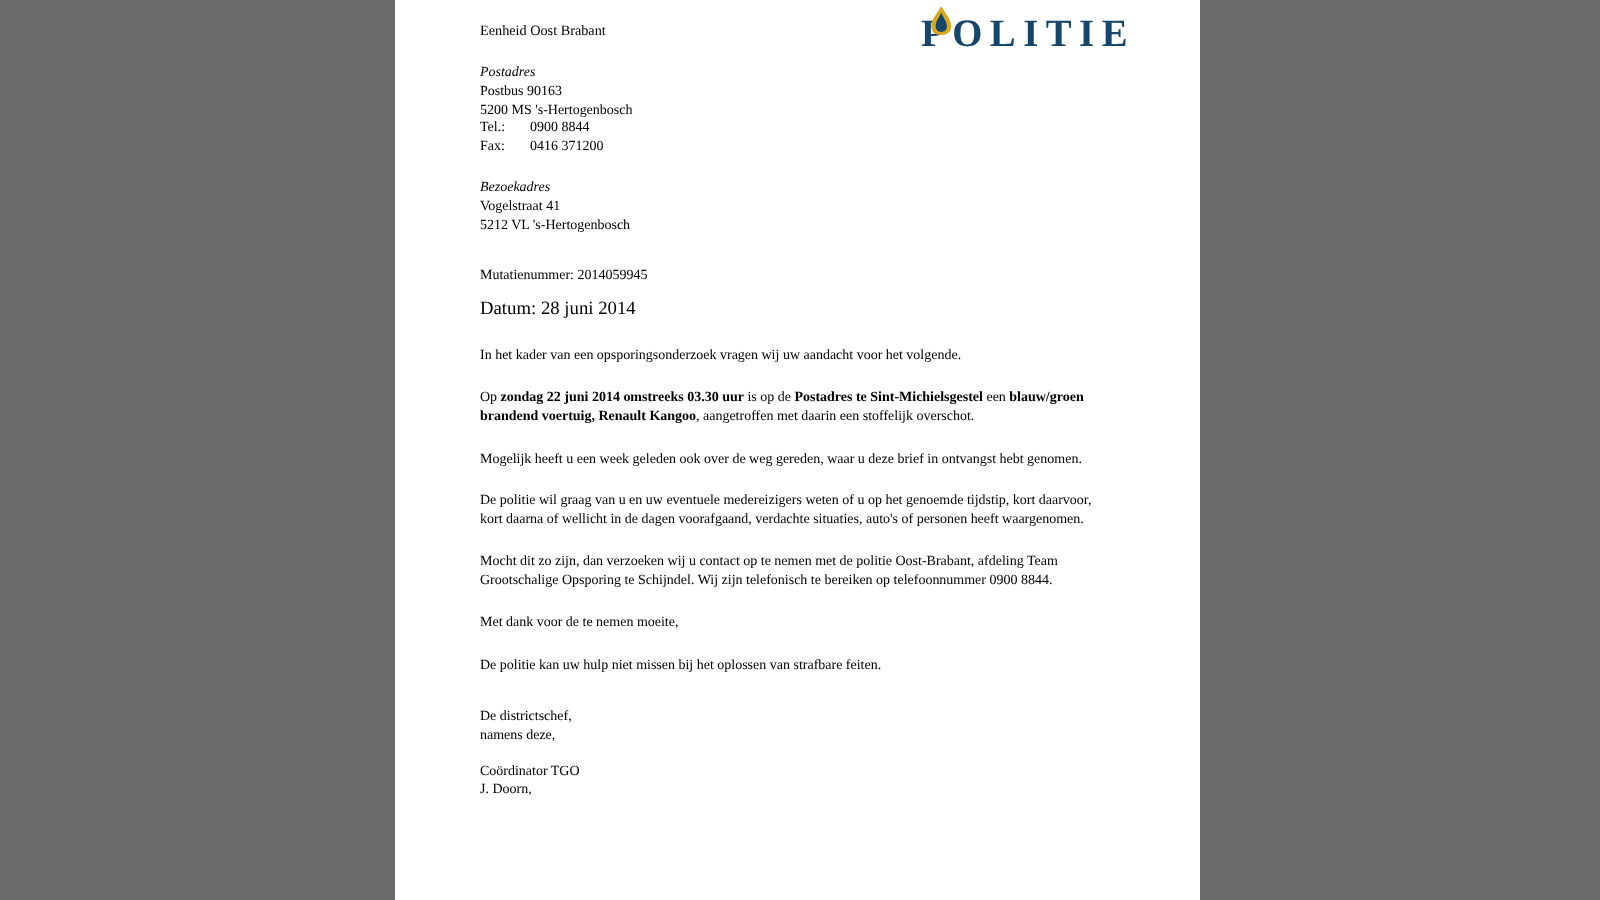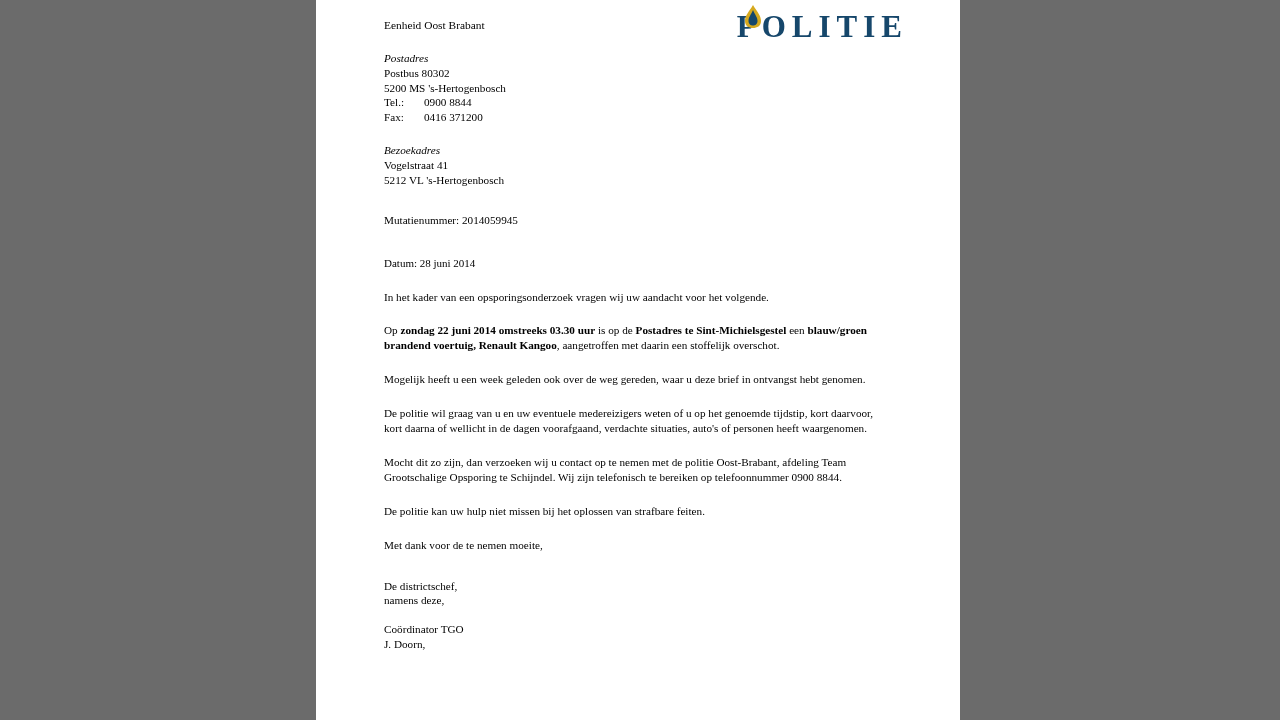--- a/index.html
+++ b/index.html
@@ -87,22 +87,22 @@
     white-space: pre;
     font-size: 11.2px;
   }
   .kv .k { display: inline-block; width: 40px; }
 
   .meta {
     margin-top: 26px;
     font-size: 11.2px;
   }
   .meta2 {
-    margin-top: 28px;
-    font-size: 11px;
+    margin-top: 10px;
+    font-size: 15px;
   }
   .salutation {
     margin-top: 27px;
     font-size: 11.2px;
   }
   p.body {
     margin: 19px 0 0 0;
     font-size: 11.2px;
     line-height: 1.33;
     max-width: 505px;
@@ -134,21 +134,21 @@
             <path d="M17 1 C13 8, 9 11, 9 17 C9 22, 13 24, 17 24 C21 24, 25 22, 25 17 C25 11, 21 8, 17 1 Z" fill="#d6a91e"></path>
             <path d="M17 6 C15 11, 12.5 13, 12.5 17 C12.5 20.2, 14.8 21.5, 17 21.5 C19.2 21.5, 21.5 20.2, 21.5 17 C21.5 13, 19 11, 17 6 Z" fill="#16476b"></path>
           </svg>
         </div>
       </div>
 
       <div class="unit">Eenheid Oost Brabant</div>
 
       <div class="block">
         <div class="label">Postadres</div>
-        <div class="line">Postbus 80302</div>
+        <div class="line">Postbus 90163</div>
         <div class="line">5200 MS 's-Hertogenbosch</div>
         <div class="kv"><span class="k">Tel.:</span><span>0900 8844</span></div>
         <div class="kv"><span class="k">Fax:</span><span>0416 371200</span></div>
       </div>
 
       <div class="block">
         <div class="label">Bezoekadres</div>
         <div class="line">Vogelstraat 41</div>
         <div class="line">5212 VL 's-Hertogenbosch</div>
       </div>
@@ -156,22 +156,22 @@
       <div class="meta">Mutatienummer: 2014059945</div>
       <div class="meta2">Datum: 28 juni 2014</div>
 
       <p class="body">In het kader van een opsporingsonderzoek vragen wij uw aandacht voor het volgende.</p>
 
       <p class="body"><span>Op </span><b>zondag 22 juni 2014 omstreeks 03.30 uur</b><span> is op de </span><b>Postadres te Sint-Michielsgestel</b><span> een </span><b>blauw/groen brandend voertuig, Renault Kangoo</b><span>, aangetroffen met daarin een stoffelijk overschot.</span></p>
 
       <p class="body">Mogelijk heeft u een week geleden ook over de weg gereden, waar u deze brief in ontvangst hebt genomen.</p>
       <p class="body">De politie wil graag van u en uw eventuele medereizigers weten of u op het genoemde tijdstip, kort daarvoor, kort daarna of wellicht in de dagen voorafgaand, verdachte situaties, auto's of personen heeft waargenomen.</p>
       <p class="body">Mocht dit zo zijn, dan verzoeken wij u contact op te nemen met de politie Oost-Brabant, afdeling Team Grootschalige Opsporing te Schijndel. Wij zijn telefonisch te bereiken op telefoonnummer 0900 8844.</p>
+      <p class="body">Met dank voor de te nemen moeite,</p>
       <p class="body">De politie kan uw hulp niet missen bij het oplossen van strafbare feiten.</p>
-      <p class="body">Met dank voor de te nemen moeite,</p>
 
       <div class="sig">
         <div>De districtschef,</div>
         <div>namens deze,</div>
       </div>
       <div class="sig2">
         <div>Coördinator TGO</div>
         <div>J. Doorn,</div>
       </div>
 

